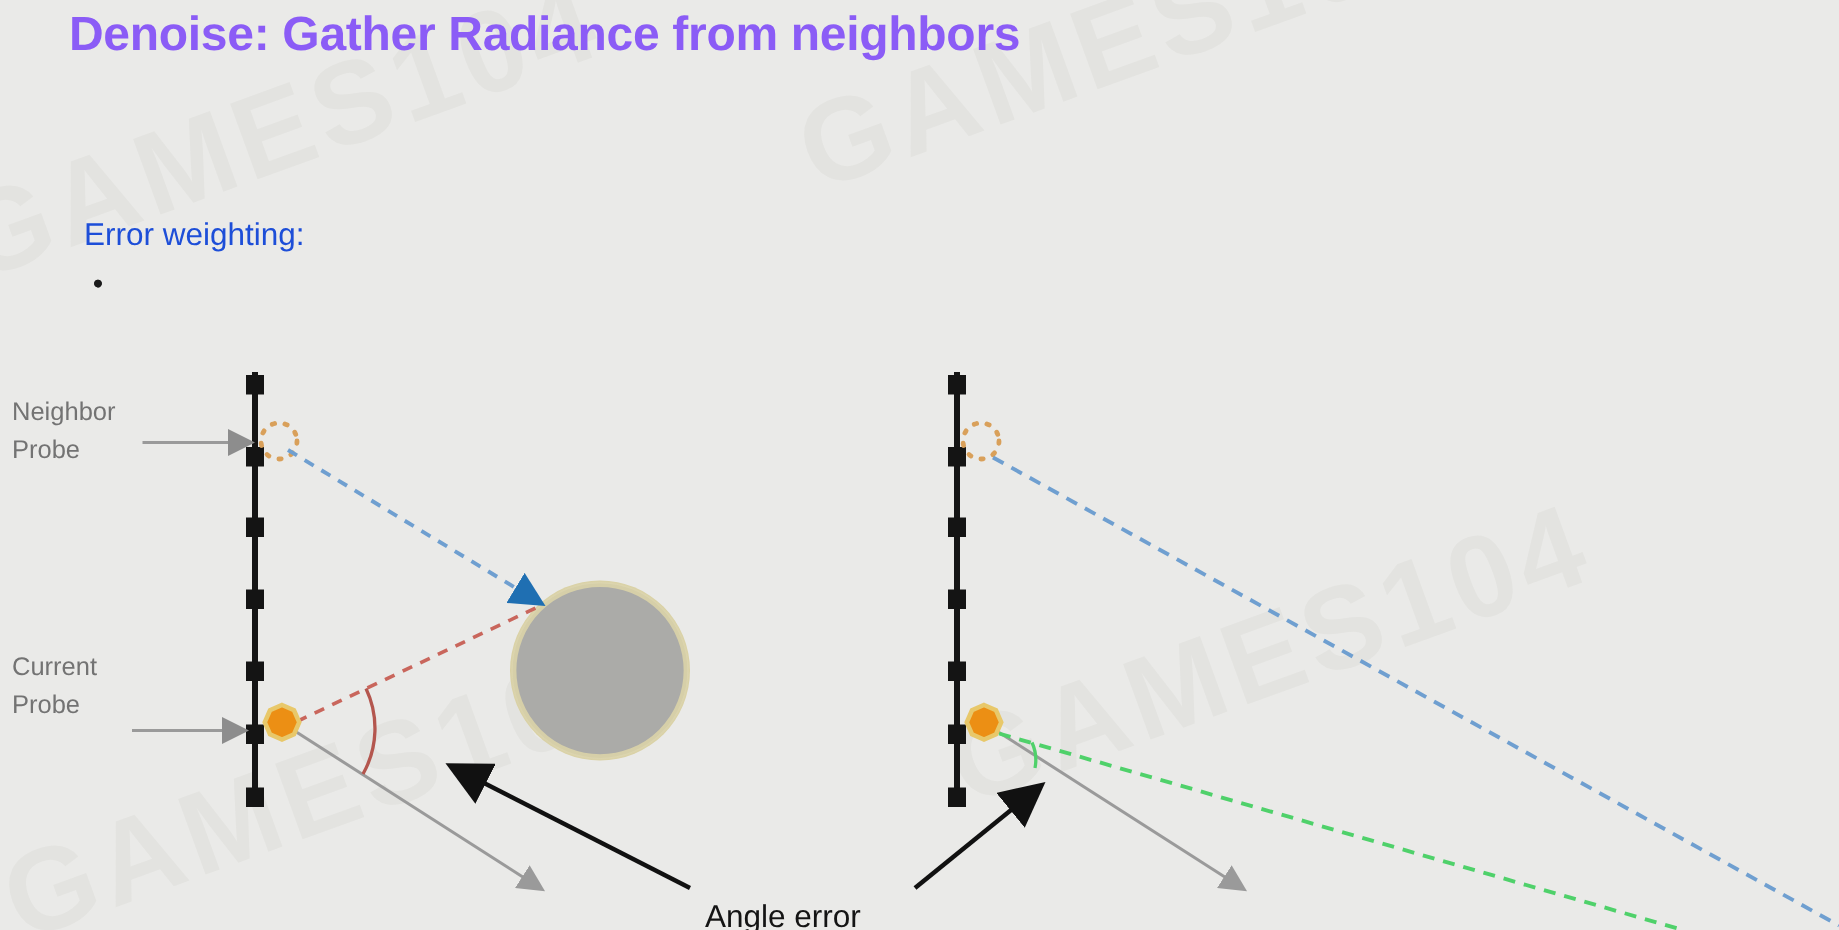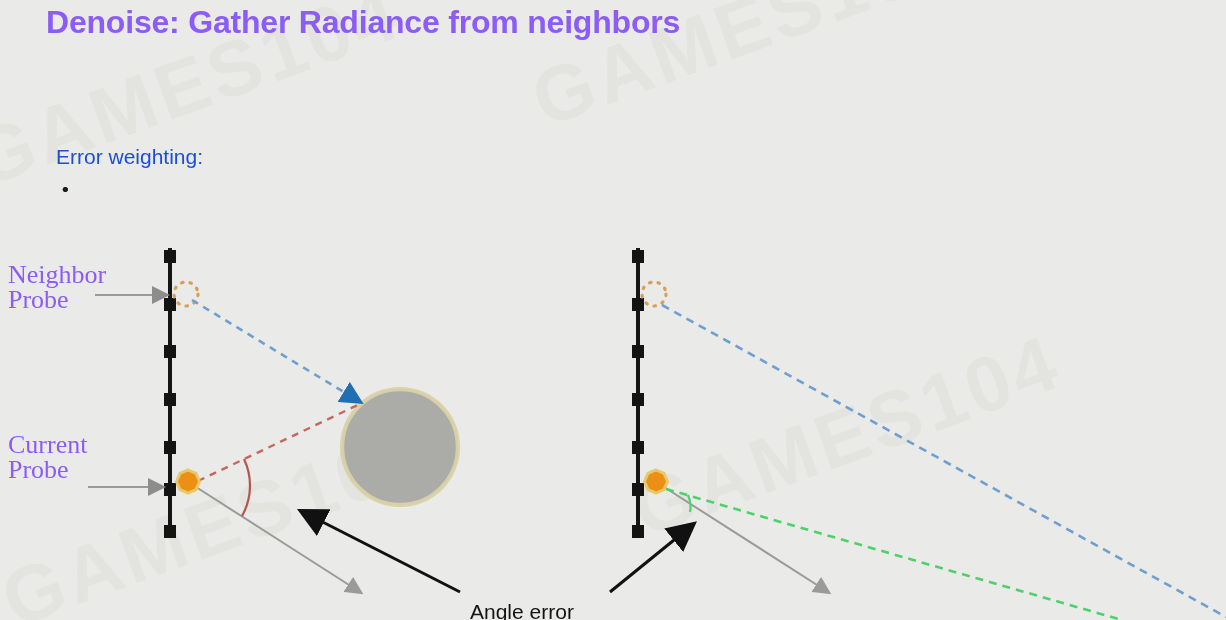--- a/index.html
+++ b/index.html
@@ -76,24 +76,23 @@
     line-height: 28px;
   }
   .bullets li .dot {
     position: absolute;
     left: 4px;
     top: 0;
   }
 
   .sidelabel {
     position: absolute;
-    font-size: 26px;
-    color: #8b5cf6;
+    font-size: 17px;
+    color: #737373;
     line-height: 25px;
-    font-family: Liberation Serif, serif;
   }
   .lbl-neighbor { left: 8px;  top: 262px; }
   .lbl-current  { left: 8px;  top: 432px; }
   .lbl-angle {
     position: absolute;
     left: 470px;
     top: 580px;
     font-size: 21px;
     color: #141414;
     margin-top: 20px;

